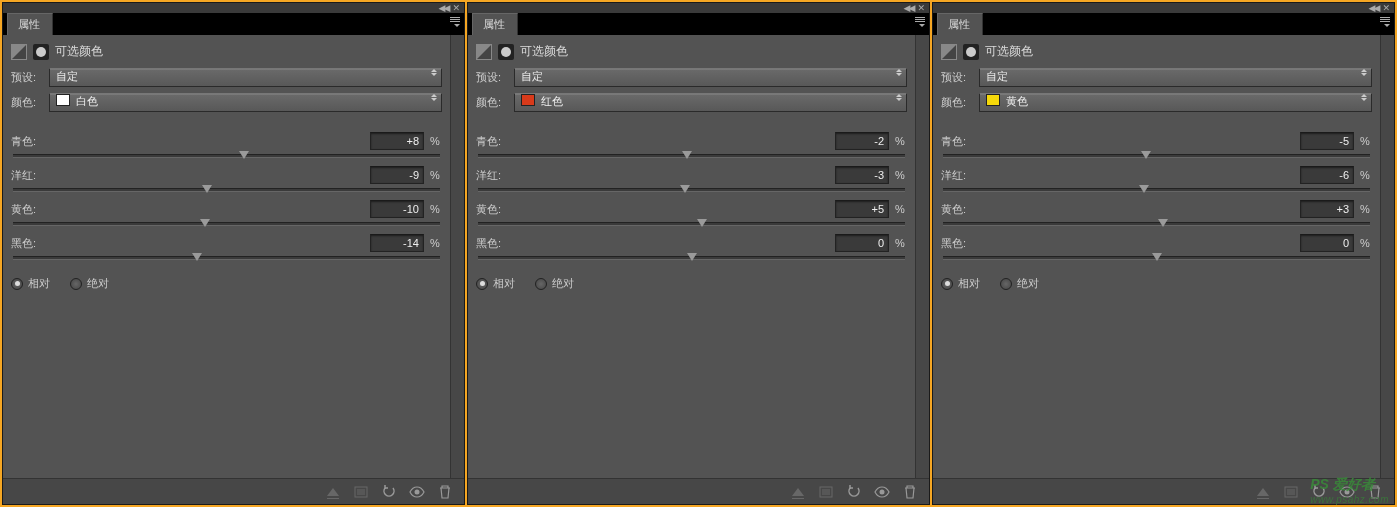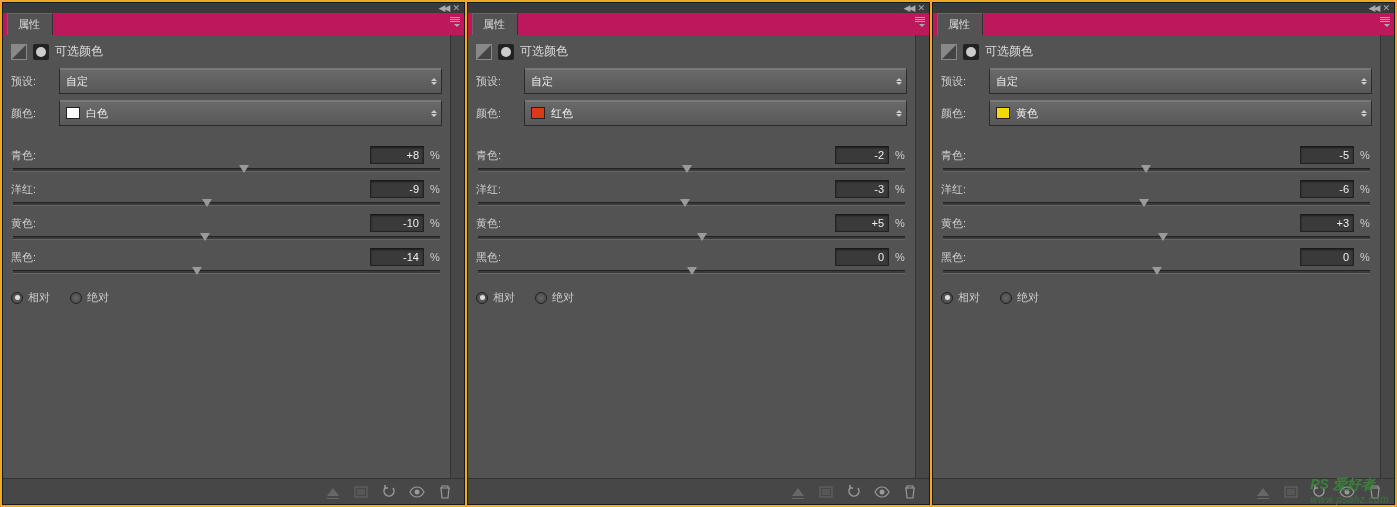--- a/index.html
+++ b/index.html
@@ -28,21 +28,21 @@
     display: flex;
     justify-content: flex-end;
     align-items: center;
     padding-right: 4px;
     gap: 4px;
   }
   .collapse-arrows { color:#aaa; font-size:9px; letter-spacing:-2px; }
   .close-x { color:#aaa; font-size:9px; }
   .tab-row {
     height: 22px;
-    background: #be185d;
+    background: #000000;
     display: flex;
     align-items: flex-end;
     position: relative;
   }
   .tab {
     background: #535353;
     padding: 3px 12px 3px 10px;
     font-size: 11px;
     color: #ddd;
     margin-left: 4px;
@@ -92,33 +92,32 @@
     width:16px;height:16px;
     background:#222;
     border-radius:2px;
     display:flex;align-items:center;justify-content:center;
   }
   .mask-icon::after{content:"";width:10px;height:10px;border-radius:50%;background:#ccc;}
   .adj-title { font-size:12px; color:#ddd; }
   .row {
     display:flex;
     align-items:center;
-    gap:14px;
+    gap:4px;
     margin-bottom:6px;
   }
   .row-label { width:34px; color:#ccc; font-size:11px; }
   .select {
     flex:1;
     height:19px;
     background: linear-gradient(#6a6a6a,#585858);
     border:1px solid #2a2a2a;
     border-top-color:#777;
     display:flex;
-    align-items:center;
-    padding:12px 6px;
+    padding:0 6px;
     position:relative;
     color:#eee;
     font-size:11px;
     box-shadow: inset 0 1px 0 rgba(255,255,255,0.1);
   }
   .select .swatch {
     width:14px;height:12px;
     border:1px solid #222;
     margin-right:6px;
   }

